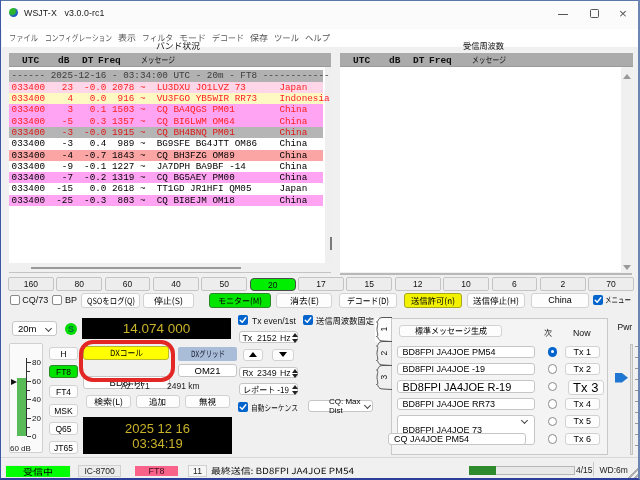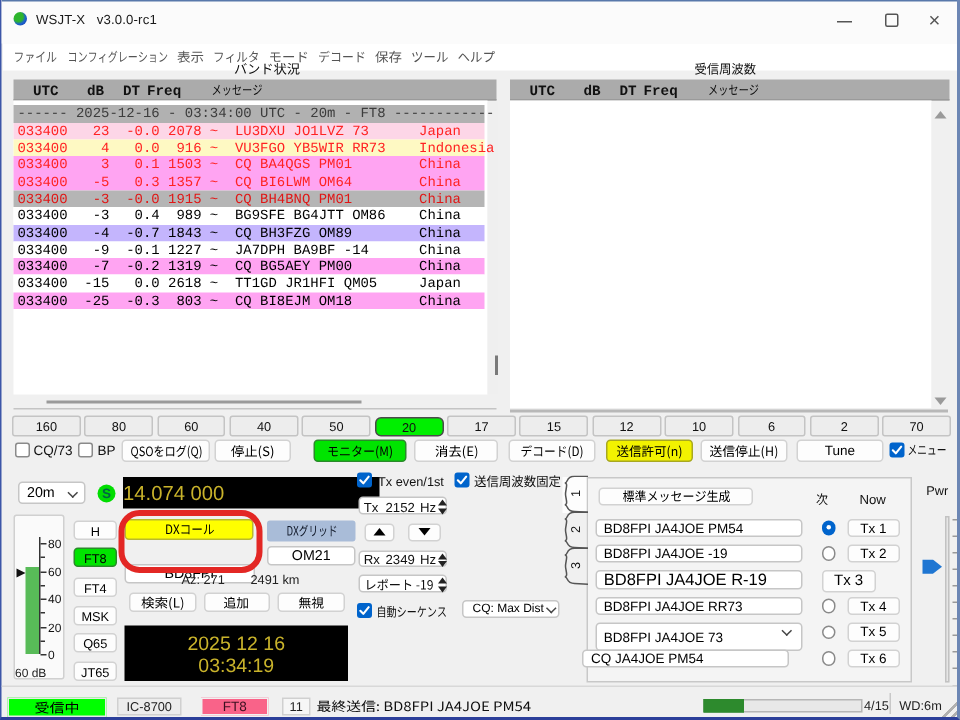--- a/index.html
+++ b/index.html
@@ -99,21 +99,21 @@
 <div class="abs" style="left:324px;top:68px;width:7px;height:195px;background:#efefef"></div>
 <div class="abs" style="left:328.5px;top:237px;width:2px;height:13px;background:#7a7a7a"></div>
 
 <div class="row" style="top:70.4px;background:#b1b1b1;color:#3c3c3c">------ 2025-12-16 - 03:34:00 UTC - 20m - FT8 ------------</div>
 <div class="row" style="top:81.7px;background:#fdd6e7;color:#ff2222">033400   23  -0.0 2078 ~  LU3DXU JO1LVZ 73      Japan</div>
 <div class="row" style="top:93px;background:#fef9c3;color:#ff2222">033400    4   0.0  916 ~  VU3FGO YB5WIR RR73    Indonesia</div>
 <div class="row" style="top:104.3px;background:#ffa4f2;color:#ff2222">033400    3   0.1 1503 ~  CQ BA4QGS PM01        China</div>
 <div class="row" style="top:115.6px;background:#ffa4f2;color:#ff2222">033400   -5   0.3 1357 ~  CQ BI6LWM OM64        China</div>
 <div class="row" style="top:126.9px;background:#b5b5b5;color:#e01616">033400   -3  -0.0 1915 ~  CQ BH4BNQ PM01        China</div>
 <div class="row" style="top:138.2px;background:#fff;color:#000">033400   -3   0.4  989 ~  BG9SFE BG4JTT OM86    China</div>
-<div class="row" style="top:149.5px;background:#c4b5fd;color:#000">033400   -4  -0.7 1843 ~  CQ BH3FZG OM89        China</div>
+<div class="row" style="top:149.5px;background:#fca5a5;color:#000">033400   -4  -0.7 1843 ~  CQ BH3FZG OM89        China</div>
 <div class="row" style="top:160.8px;background:#fff;color:#000">033400   -9  -0.1 1227 ~  JA7DPH BA9BF -14      China</div>
 <div class="row" style="top:172.1px;background:#ffa4f2;color:#000">033400   -7  -0.2 1319 ~  CQ BG5AEY PM00        China</div>
 <div class="row" style="top:183.4px;background:#fff;color:#000">033400  -15   0.0 2618 ~  TT1GD JR1HFI QM05     Japan</div>
 <div class="row" style="top:194.7px;background:#ffa4f2;color:#000">033400  -25  -0.3  803 ~  CQ BI8EJM OM18        China</div>
 
 <div class="abs" style="left:30px;top:266.5px;width:210px;height:2.5px;background:#9a9a9a"></div>
 <div class="abs" style="left:8px;top:272px;width:322px;height:1px;background:#c4c4c4"></div>
 
 <div class="abs" style="left:339px;top:52.5px;width:293px;height:14px;background:#ababab;border-bottom:1.5px solid #9a9a9a"></div>
 <div class="abs mono" style="left:352px;top:55px;font-size:9.5px;font-weight:bold;color:#111">UTC</div>
@@ -177,36 +177,36 @@
 <div class="btn" style="left:403px;top:293px;width:58px;height:14.5px;background:#f2f200;border-color:#a8a820">
     <svg preserveAspectRatio="none" width="44" height="11" viewBox="0 -9.3 46.5 11.3">
       <path d="M0.5 -6.8C1.1 -6.4 1.8 -5.8 2.0 -5.4L2.6 -5.8C2.3 -6.2 1.6 -6.8 1.0 -7.2ZM3.4 -7.1C3.8 -6.7 4.1 -6.1 4.2 -5.7H3.1V-5.1H5.2V-4.1L5.2 -3.9H2.8V-3.3H5.1C4.9 -2.5 4.4 -1.7 2.9 -1.1C3.0 -1.0 3.2 -0.7 3.3 -0.6C4.7 -1.2 5.4 -2.0 5.6 -2.8C6.1 -1.7 6.8 -0.9 7.9 -0.5C8.0 -0.7 8.2 -1.0 8.4 -1.1C7.2 -1.4 6.4 -2.2 6.1 -3.3H8.4V-3.9H5.8L5.8 -4.1V-5.1H8.1V-5.7H4.3L4.8 -6.0C4.7 -6.4 4.3 -6.9 4.0 -7.4ZM6.9 -7.4C6.7 -7.0 6.4 -6.3 6.1 -5.9L6.7 -5.7C7.0 -6.1 7.3 -6.7 7.6 -7.2ZM2.3 -3.9H0.4V-3.3H1.7V-1.1C1.2 -0.7 0.7 -0.3 0.3 -0.0L0.7 0.6C1.1 0.2 1.6 -0.1 2.0 -0.5C2.6 0.2 3.4 0.5 4.5 0.5C5.5 0.6 7.3 0.6 8.3 0.5C8.3 0.3 8.4 -0.0 8.5 -0.2C7.4 -0.1 5.5 -0.1 4.5 -0.1C3.5 -0.1 2.7 -0.4 2.3 -1.1Z M12.4 -7.0V-6.4H16.4V-7.0ZM12.3 -4.5V-4.0H16.6V-4.5ZM12.3 -3.3V-2.8H16.6V-3.3ZM11.5 -5.8V-5.2H17.3V-5.8ZM12.2 -2.1V0.7H12.8V0.3H16.0V0.7H16.7V-2.1ZM12.8 -0.3V-1.5H16.0V-0.3ZM11.2 -7.4C10.7 -6.0 9.9 -4.7 9.0 -3.9C9.1 -3.7 9.3 -3.4 9.3 -3.2C9.7 -3.6 10.0 -4.0 10.3 -4.4V0.7H11.0V-5.4C11.3 -5.9 11.6 -6.6 11.9 -7.2Z M18.4 -4.7V-4.2H21.1V-4.7ZM18.4 -7.1V-6.6H21.1V-7.1ZM18.4 -3.6V-3.0H21.1V-3.6ZM17.9 -5.9V-5.4H21.4V-5.9ZM22.5 -7.4C22.2 -6.2 21.7 -5.1 21.1 -4.4C21.3 -4.3 21.6 -4.1 21.7 -4.0C22.0 -4.4 22.3 -4.9 22.5 -5.5H23.4V-3.4H21.4V-2.8H23.4V0.7H24.1V-2.8H26.1V-3.4H24.1V-5.5H25.9V-6.1H22.8C22.9 -6.5 23.0 -6.9 23.1 -7.3ZM18.3 -2.4V0.6H18.9V0.2H21.1V-2.4ZM18.9 -1.8H20.5V-0.3H18.9Z M26.9 -6.8V-6.1H33.0V-0.3C33.0 -0.1 32.9 -0.0 32.7 0.0C32.5 0.0 31.8 0.0 31.1 -0.0C31.2 0.2 31.3 0.5 31.4 0.7C32.2 0.7 32.8 0.7 33.2 0.6C33.5 0.5 33.7 0.2 33.7 -0.2V-6.1H34.7V-6.8ZM28.4 -4.2H30.7V-2.2H28.4ZM27.8 -4.8V-0.8H28.4V-1.5H31.4V-4.8Z M37.3 1.7 37.8 1.5C37.0 0.3 36.7 -1.2 36.7 -2.7C36.7 -4.2 37.0 -5.7 37.8 -7.0L37.3 -7.2C36.5 -5.9 36.0 -4.5 36.0 -2.7C36.0 -1.0 36.5 0.4 37.3 1.7Z M39.0 0.0H39.8V-3.5C40.3 -4.0 40.6 -4.2 41.1 -4.2C41.7 -4.2 42.0 -3.8 42.0 -2.9V0.0H42.8V-3.0C42.8 -4.2 42.3 -4.9 41.3 -4.9C40.7 -4.9 40.2 -4.5 39.7 -4.1H39.7L39.6 -4.8H39.0Z M44.4 1.7C45.2 0.4 45.7 -1.0 45.7 -2.7C45.7 -4.5 45.2 -5.9 44.4 -7.2L43.9 -7.0C44.7 -5.7 45.0 -4.2 45.0 -2.7C45.0 -1.2 44.7 0.3 43.9 1.5Z" fill="#000"></path>
     </svg>
   </div>
 <div class="btn" style="left:466px;top:293px;width:58px;height:14.5px">
     <svg preserveAspectRatio="none" width="46" height="11" viewBox="0 -9.3 47.6 11.3">
       <path d="M0.5 -6.8C1.1 -6.4 1.8 -5.8 2.0 -5.4L2.6 -5.8C2.3 -6.2 1.6 -6.8 1.0 -7.2ZM3.4 -7.1C3.8 -6.7 4.1 -6.1 4.2 -5.7H3.1V-5.1H5.2V-4.1L5.2 -3.9H2.8V-3.3H5.1C4.9 -2.5 4.4 -1.7 2.9 -1.1C3.0 -1.0 3.2 -0.7 3.3 -0.6C4.7 -1.2 5.4 -2.0 5.6 -2.8C6.1 -1.7 6.8 -0.9 7.9 -0.5C8.0 -0.7 8.2 -1.0 8.4 -1.1C7.2 -1.4 6.4 -2.2 6.1 -3.3H8.4V-3.9H5.8L5.8 -4.1V-5.1H8.1V-5.7H4.3L4.8 -6.0C4.7 -6.4 4.3 -6.9 4.0 -7.4ZM6.9 -7.4C6.7 -7.0 6.4 -6.3 6.1 -5.9L6.7 -5.7C7.0 -6.1 7.3 -6.7 7.6 -7.2ZM2.3 -3.9H0.4V-3.3H1.7V-1.1C1.2 -0.7 0.7 -0.3 0.3 -0.0L0.7 0.6C1.1 0.2 1.6 -0.1 2.0 -0.5C2.6 0.2 3.4 0.5 4.5 0.5C5.5 0.6 7.3 0.6 8.3 0.5C8.3 0.3 8.4 -0.0 8.5 -0.2C7.4 -0.1 5.5 -0.1 4.5 -0.1C3.5 -0.1 2.7 -0.4 2.3 -1.1Z M12.4 -7.0V-6.4H16.4V-7.0ZM12.3 -4.5V-4.0H16.6V-4.5ZM12.3 -3.3V-2.8H16.6V-3.3ZM11.5 -5.8V-5.2H17.3V-5.8ZM12.2 -2.1V0.7H12.8V0.3H16.0V0.7H16.7V-2.1ZM12.8 -0.3V-1.5H16.0V-0.3ZM11.2 -7.4C10.7 -6.0 9.9 -4.7 9.0 -3.9C9.1 -3.7 9.3 -3.4 9.3 -3.2C9.7 -3.6 10.0 -4.0 10.3 -4.4V0.7H11.0V-5.4C11.3 -5.9 11.6 -6.6 11.9 -7.2Z M21.7 -5.0H24.7V-4.2H21.7ZM21.0 -5.5V-3.7H25.3V-5.5ZM20.2 -3.2V-1.7H20.8V-2.7H25.5V-1.7H26.1V-3.2ZM22.8 -7.4V-6.5H20.4V-6.0H26.0V-6.5H23.5V-7.4ZM21.2 -2.1V-1.5H22.8V-0.0C22.8 0.1 22.8 0.1 22.7 0.1C22.5 0.1 22.0 0.1 21.5 0.1C21.6 0.3 21.7 0.5 21.7 0.7C22.4 0.7 22.8 0.7 23.1 0.6C23.4 0.5 23.5 0.4 23.5 -0.0V-1.5H25.2V-2.1ZM19.9 -7.4C19.4 -6.0 18.6 -4.7 17.7 -3.8C17.9 -3.7 18.0 -3.4 18.1 -3.2C18.4 -3.5 18.7 -3.9 19.0 -4.3V0.7H19.6V-5.3C20.0 -5.9 20.3 -6.5 20.5 -7.2Z M28.1 -5.4V-0.4H26.8V0.3H34.8V-0.4H31.5V-3.8H34.4V-4.4H31.5V-7.4H30.8V-0.4H28.7V-5.4Z M37.3 1.7 37.8 1.5C37.0 0.3 36.7 -1.2 36.7 -2.7C36.7 -4.2 37.0 -5.7 37.8 -7.0L37.3 -7.2C36.5 -5.9 36.0 -4.5 36.0 -2.7C36.0 -1.0 36.5 0.4 37.3 1.7Z M39.1 0.0H39.9V-3.0H42.9V0.0H43.7V-6.5H42.9V-3.7H39.9V-6.5H39.1Z M45.5 1.7C46.3 0.4 46.7 -1.0 46.7 -2.7C46.7 -4.5 46.3 -5.9 45.5 -7.2L45.0 -7.0C45.7 -5.7 46.1 -4.2 46.1 -2.7C46.1 -1.2 45.7 0.3 45.0 1.5Z" fill="#000"></path>
     </svg>
   </div>
-<div class="btn" style="left:530px;top:293px;width:58px;height:14.5px;font-size:9px">Tune</div>
+<div class="btn" style="left:530px;top:293px;width:58px;height:14.5px;font-size:9px">China</div>
 <div class="chk on" style="left:592px;top:295px">
     <svg width="8" height="8" viewBox="0 0 8 8">
       <path d="M1.2 4.2 L3.2 6.2 L6.8 1.8" fill="none" stroke="#fff" stroke-width="1.4" stroke-linecap="round" stroke-linejoin="round"></path>
     </svg>
   </div>
 <div class="abs" style="left:604px;top:294px">
     <svg preserveAspectRatio="none" width="26" height="11" viewBox="0 -9.3 35.2 11.3">
       <path d="M2.5 -5.4 2.0 -4.8C2.9 -4.3 3.8 -3.6 4.5 -3.0C3.6 -2.0 2.5 -1.0 1.0 -0.3L1.6 0.3C3.1 -0.5 4.2 -1.6 5.1 -2.6C5.8 -1.9 6.5 -1.3 7.1 -0.5L7.7 -1.2C7.1 -1.8 6.3 -2.5 5.5 -3.2C6.1 -4.0 6.5 -5.0 6.8 -5.8C6.9 -5.9 7.0 -6.2 7.1 -6.4L6.3 -6.7C6.3 -6.5 6.2 -6.2 6.1 -6.0C5.9 -5.3 5.5 -4.5 4.9 -3.6C4.3 -4.2 3.2 -4.9 2.5 -5.4Z M10.4 -5.7V-4.9C10.6 -4.9 10.9 -5.0 11.2 -5.0C11.7 -5.0 14.6 -5.0 15.0 -5.0C15.3 -5.0 15.6 -5.0 15.9 -4.9V-5.7C15.6 -5.7 15.3 -5.7 15.0 -5.7C14.6 -5.7 11.8 -5.7 11.2 -5.7C10.9 -5.7 10.6 -5.7 10.4 -5.7ZM9.6 -1.4V-0.5C9.9 -0.5 10.2 -0.6 10.5 -0.6C11.0 -0.6 15.3 -0.6 15.8 -0.6C16.0 -0.6 16.3 -0.6 16.6 -0.5V-1.4C16.4 -1.3 16.1 -1.3 15.8 -1.3C15.3 -1.3 11.0 -1.3 10.5 -1.3C10.2 -1.3 9.9 -1.4 9.6 -1.4Z M18.9 -0.8V-0.1C19.2 -0.1 19.4 -0.1 19.6 -0.1C20.1 -0.1 24.0 -0.1 24.5 -0.1C24.6 -0.1 25.0 -0.1 25.1 -0.1V-0.8C24.9 -0.8 24.6 -0.8 24.4 -0.8H23.6C23.7 -1.6 24.0 -3.3 24.0 -3.9C24.0 -4.0 24.1 -4.1 24.1 -4.2L23.5 -4.4C23.5 -4.4 23.2 -4.4 23.1 -4.4C22.6 -4.4 20.8 -4.4 20.4 -4.4C20.2 -4.4 19.9 -4.4 19.7 -4.4V-3.7C20.0 -3.7 20.2 -3.7 20.4 -3.7C20.7 -3.7 22.7 -3.7 23.2 -3.7C23.2 -3.2 23.0 -1.5 22.8 -0.8H19.6C19.4 -0.8 19.1 -0.8 18.9 -0.8Z M27.3 -3.8V-2.9C27.6 -3.0 28.0 -3.0 28.5 -3.0C29.2 -3.0 32.7 -3.0 33.4 -3.0C33.7 -3.0 34.1 -3.0 34.3 -2.9V-3.8C34.1 -3.8 33.8 -3.8 33.3 -3.8C32.7 -3.8 29.2 -3.8 28.5 -3.8C28.0 -3.8 27.6 -3.8 27.3 -3.8Z" fill="#111"></path>
     </svg>
   </div>
 
 <div class="fld" style="left:11px;top:321px;width:45px;height:15px;font-size:9.5px;justify-content:flex-start;padding-left:5px">20m</div>
 <div class="chev" style="left:45px;top:325.5px"></div>
 <div class="abs" style="left:64px;top:322.5px;width:12px;height:12px;border-radius:50%;background:#00dd00;color:#064;font-weight:bold;font-size:9px;text-align:center;line-height:12px">S</div>
-<div class="abs" style="left:81px;top:317.5px;width:171px;height:21px;background:#000;color:#c9b32b;font-size:13.5px;line-height:21.5px">14.074 000</div>
+<div class="abs" style="left:81px;top:317.5px;width:149px;height:21px;background:#000;color:#c9b32b;font-size:13.5px;text-align:center;line-height:21.5px">14.074 000</div>
 
 <div class="abs" style="left:8px;top:343px;width:34px;height:110px;background:#fafafa;border:1px solid #d0d0d0;border-radius:2px"></div>
 <div class="abs" style="left:16px;top:378px;width:9px;height:58px;background:#58bb58"></div>
 <div class="abs" style="left:25px;top:358px;width:1px;height:78px;background:#333"></div>
 <div class="abs" style="left:26px;top:436.0px;width:4px;height:1px;background:#333"></div>
 <div class="abs" style="left:26px;top:426.8px;width:2.5px;height:1px;background:#333"></div>
 <div class="abs" style="left:26px;top:417.5px;width:4px;height:1px;background:#333"></div>
 <div class="abs" style="left:26px;top:408.2px;width:2.5px;height:1px;background:#333"></div>
 <div class="abs" style="left:26px;top:399.0px;width:4px;height:1px;background:#333"></div>
 <div class="abs" style="left:26px;top:389.8px;width:2.5px;height:1px;background:#333"></div>
@@ -311,21 +311,21 @@
 <div class="chk on" style="left:237px;top:402px">
     <svg width="8" height="8" viewBox="0 0 8 8">
       <path d="M1.2 4.2 L3.2 6.2 L6.8 1.8" fill="none" stroke="#fff" stroke-width="1.4" stroke-linecap="round" stroke-linejoin="round"></path>
     </svg>
   </div>
 <div class="abs" style="left:250px;top:401.5px">
     <svg preserveAspectRatio="none" width="47" height="11" viewBox="0 -9.3 61.6 11.3">
       <path d="M2.1 -3.6H6.8V-2.3H2.1ZM2.1 -4.2V-5.6H6.8V-4.2ZM2.1 -1.7H6.8V-0.4H2.1ZM4.0 -7.4C3.9 -7.1 3.8 -6.6 3.7 -6.2H1.4V0.7H2.1V0.2H6.8V0.7H7.5V-6.2H4.3C4.5 -6.5 4.6 -6.9 4.8 -7.3Z M14.6 -7.3C14.6 -6.6 14.6 -6.0 14.5 -5.3H13.5V-4.7H14.5C14.4 -3.1 14.2 -1.6 13.5 -0.6V-0.6L11.7 -0.4V-1.1H13.4V-1.6H11.7V-2.2H13.4V-4.8H11.7V-5.4H13.6V-5.9H11.7V-6.5C12.3 -6.6 12.9 -6.7 13.4 -6.8L13.1 -7.3C12.2 -7.1 10.6 -6.9 9.3 -6.9C9.3 -6.7 9.4 -6.5 9.4 -6.4C9.9 -6.4 10.5 -6.4 11.1 -6.5V-5.9H9.2V-5.4H11.1V-4.8H9.4V-2.2H11.1V-1.6H9.4V-1.1H11.1V-0.4L9.2 -0.2L9.3 0.4C10.3 0.3 11.6 0.1 13.0 -0.0C12.9 0.1 12.7 0.2 12.6 0.3C12.8 0.4 13.0 0.6 13.1 0.7C14.7 -0.4 15.0 -2.4 15.2 -4.7H16.4C16.3 -1.5 16.2 -0.3 16.0 -0.1C15.9 0.0 15.8 0.1 15.7 0.1C15.5 0.1 15.1 0.1 14.7 0.0C14.8 0.2 14.9 0.5 14.9 0.7C15.3 0.7 15.7 0.7 16.0 0.7C16.2 0.6 16.4 0.6 16.6 0.3C16.9 -0.1 17.0 -1.3 17.1 -5.0C17.1 -5.1 17.1 -5.3 17.1 -5.3H15.2C15.2 -6.0 15.2 -6.6 15.2 -7.3ZM10.0 -3.3H11.1V-2.6H10.0ZM11.7 -3.3H12.8V-2.6H11.7ZM10.0 -4.4H11.1V-3.7H10.0ZM11.7 -4.4H12.8V-3.7H11.7Z M20.2 -6.8 19.9 -6.2C20.4 -5.9 21.3 -5.2 21.7 -4.9L22.2 -5.5C21.8 -5.8 20.8 -6.5 20.2 -6.8ZM18.9 -0.5 19.3 0.2C20.2 0.1 21.4 -0.3 22.3 -0.8C23.7 -1.7 24.9 -2.8 25.6 -4.0L25.2 -4.7C24.5 -3.5 23.3 -2.3 21.9 -1.5C21.0 -1.0 19.9 -0.6 18.9 -0.5ZM18.9 -4.8 18.5 -4.2C19.1 -3.9 20.0 -3.3 20.5 -3.0L20.9 -3.6C20.5 -3.9 19.4 -4.5 18.9 -4.8Z M27.3 -3.8V-2.9C27.6 -3.0 28.0 -3.0 28.5 -3.0C29.2 -3.0 32.7 -3.0 33.4 -3.0C33.7 -3.0 34.1 -3.0 34.3 -2.9V-3.8C34.1 -3.8 33.8 -3.8 33.3 -3.8C32.7 -3.8 29.2 -3.8 28.5 -3.8C28.0 -3.8 27.6 -3.8 27.3 -3.8Z M38.8 -6.8 38.0 -7.0C38.0 -6.7 37.9 -6.5 37.8 -6.3C37.8 -5.9 37.6 -5.5 37.3 -5.0C37.0 -4.5 36.4 -3.6 35.8 -3.1L36.5 -2.7C37.0 -3.2 37.6 -4.0 37.9 -4.6H40.2C40.1 -2.4 39.1 -1.2 38.3 -0.6C38.1 -0.4 37.8 -0.3 37.5 -0.2L38.3 0.3C39.8 -0.6 40.8 -2.1 40.9 -4.6H42.4C42.6 -4.6 43.0 -4.6 43.3 -4.6V-5.3C43.0 -5.3 42.6 -5.3 42.4 -5.3H38.3C38.4 -5.6 38.5 -5.9 38.6 -6.2C38.7 -6.4 38.8 -6.6 38.8 -6.8Z M46.0 -6.5 45.5 -5.9C46.1 -5.5 47.2 -4.5 47.7 -4.1L48.2 -4.6C47.7 -5.1 46.6 -6.0 46.0 -6.5ZM45.2 -0.6 45.7 0.2C47.2 -0.1 48.3 -0.6 49.2 -1.2C50.5 -2.0 51.5 -3.2 52.1 -4.3L51.7 -5.1C51.2 -4.0 50.1 -2.7 48.8 -1.8C47.9 -1.3 46.8 -0.8 45.2 -0.6Z M59.8 -5.9 59.4 -6.2C59.3 -6.2 59.0 -6.2 58.7 -6.2C58.4 -6.2 55.7 -6.2 55.3 -6.2C55.1 -6.2 54.6 -6.2 54.4 -6.2V-5.4C54.5 -5.4 55.0 -5.5 55.3 -5.5C55.6 -5.5 58.4 -5.5 58.8 -5.5C58.5 -4.7 57.9 -3.7 57.3 -3.0C56.4 -2.0 55.1 -1.0 53.7 -0.4L54.2 0.2C55.5 -0.4 56.7 -1.4 57.7 -2.4C58.6 -1.6 59.5 -0.5 60.1 0.2L60.7 -0.3C60.1 -1.0 59.1 -2.1 58.1 -2.9C58.8 -3.7 59.3 -4.7 59.6 -5.5C59.7 -5.6 59.8 -5.8 59.8 -5.9Z" fill="#111"></path>
     </svg>
   </div>
-<div class="fld fldl" style="left:307px;top:399.5px;width:65px;height:12px;font-size:8px;padding-left:6px">CQ: Max Dist</div>
+<div class="fld fldl" style="left:307px;top:399.5px;width:65px;height:12px;font-size:8px;padding-left:20px">CQ: Max Dist</div>
 <div class="chev" style="left:363.5px;top:403px"></div>
 
 <div class="abs" style="left:389.5px;top:317.5px;width:217.5px;height:137px;background:#f4f4f4;border:1px solid #c8c8c8"></div>
 <div class="abs" style="left:374px;top:318.0px;width:16px;height:23.5px;background:#fdfdfd"></div>
 <div class="abs" style="left:374px;top:341.5px;width:16px;height:23.5px;background:#f0f0f0"></div>
 <div class="abs" style="left:374px;top:365.0px;width:16px;height:23.5px;background:#f0f0f0"></div>
 <svg class="abs" style="left:372px;top:317px" width="19" height="73" viewBox="0 0 19 73">
     <path d="M19 .5 H10 C4 .5 6 5 3.5 5 C6 5 4 9.5 4 12.25 C4 15 6 19.5 3.5 19.5 C6 19.5 4 24 10 24 L19 24.5" fill="none" stroke="#555" stroke-width="1"></path>
     <path d="M19 24.5 H10 C4 24.5 6 29 3.5 29 C6 29 4 33.5 4 36.25 C4 39 6 43.5 3.5 43.5 C6 43.5 4 48 10 48 L19 48.5" fill="none" stroke="#555" stroke-width="1"></path>
     <path d="M19 48.5 H10 C4 48.5 6 53 3.5 53 C6 53 4 57.5 4 60.25 C4 63 6 67.5 3.5 67.5 C6 67.5 4 72 10 72 L19 72.5" fill="none" stroke="#555" stroke-width="1"></path>
@@ -346,25 +346,25 @@
 <div class="abs" style="left:572px;top:327.5px;font-size:8.8px;color:#111">Now</div>
 <div class="fld fldl" style="left:395.5px;top:345.5px;width:138px;height:12.6px;font-size:9px">BD8FPI JA4JOE PM54</div>
 <div class="abs" style="left:546.5px;top:347.0px;width:9.6px;height:9.6px;border-radius:50%;background:#0064cc"></div>
 <div class="abs" style="left:549.7px;top:350.2px;width:3.2px;height:3.2px;border-radius:50%;background:#fff"></div>
 <div class="btn" style="left:563.5px;top:345.5px;width:35.5px;height:12.6px;font-size:9px">Tx 1</div>
 <div class="fld fldl" style="left:395.5px;top:362.9px;width:138px;height:12.6px;font-size:9px">BD8FPI JA4JOE -19</div>
 <div class="abs" style="left:546.5px;top:364.4px;width:9.6px;height:9.6px;border-radius:50%;background:#fff;border:1px solid #8a8a8a"></div>
 <div class="btn" style="left:563.5px;top:362.9px;width:35.5px;height:12.6px;font-size:9px">Tx 2</div>
 <div class="fld fldl" style="left:395.5px;top:380.3px;width:138px;height:12.6px;font-size:11px">BD8FPI JA4JOE R-19</div>
 <div class="abs" style="left:546.5px;top:381.8px;width:9.6px;height:9.6px;border-radius:50%;background:#fff;border:1px solid #8a8a8a"></div>
-<div class="btn" style="left:547px;top:380.3px;width:35.5px;height:15px;font-size:10px">Tx 3</div>
+<div class="btn" style="left:567px;top:380.3px;width:35.5px;height:15px;font-size:13px">Tx 3</div>
 <div class="fld fldl" style="left:395.5px;top:397.7px;width:138px;height:12.6px;font-size:9px">BD8FPI JA4JOE RR73</div>
 <div class="abs" style="left:546.5px;top:399.2px;width:9.6px;height:9.6px;border-radius:50%;background:#fff;border:1px solid #8a8a8a"></div>
 <div class="btn" style="left:563.5px;top:397.7px;width:35.5px;height:12.6px;font-size:9px">Tx 4</div>
-<div class="fld fldl" style="left:395.5px;top:415.1px;width:138px;height:19px;font-size:9px">BD8FPI JA4JOE 73</div>
+<div class="fld fldl" style="left:395.5px;top:415.1px;width:138px;height:30px;font-size:9px">BD8FPI JA4JOE 73</div>
 <div class="chev" style="left:521px;top:418.1px"></div>
 <div class="abs" style="left:546.5px;top:416.6px;width:9.6px;height:9.6px;border-radius:50%;background:#fff;border:1px solid #8a8a8a"></div>
 <div class="btn" style="left:563.5px;top:415.1px;width:35.5px;height:12.6px;font-size:9px">Tx 5</div>
 <div class="fld fldl" style="left:387px;top:432.5px;width:138px;height:12.6px;font-size:9px">CQ JA4JOE PM54</div>
 <div class="abs" style="left:546.5px;top:434.0px;width:9.6px;height:9.6px;border-radius:50%;background:#fff;border:1px solid #8a8a8a"></div>
 <div class="btn" style="left:563.5px;top:432.5px;width:35.5px;height:12.6px;font-size:9px">Tx 6</div>
 
 <div class="abs" style="left:616.5px;top:322px;font-size:8.5px;color:#111">Pwr</div>
 <div class="abs" style="left:629px;top:344px;width:3px;height:111px;background:#e6e6e6;border:1px solid #c2c2c2"></div>
 <div class="abs" style="left:613.5px;top:371px;width:13.5px;height:13.5px;background:#1f76d2;clip-path:polygon(0 15%,55% 15%,100% 50%,55% 85%,0 85%)"></div>

